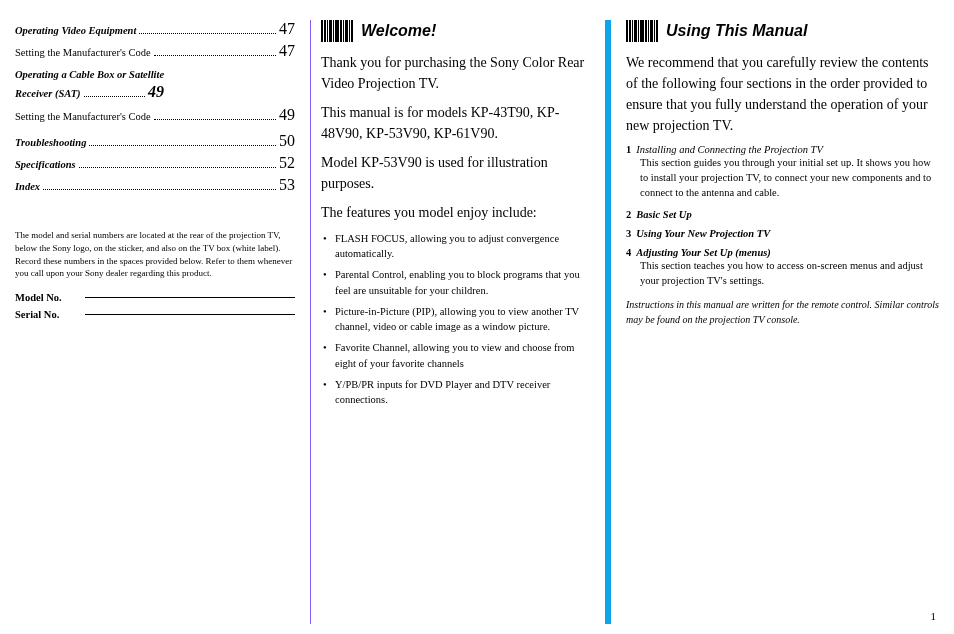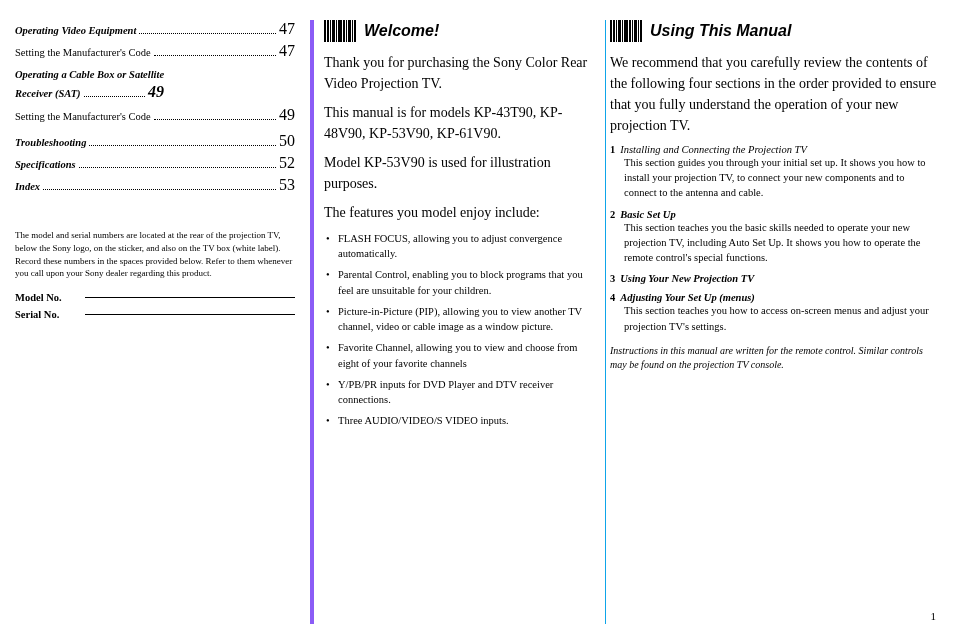--- a/index.html
+++ b/index.html
@@ -75,28 +75,28 @@
     }
     .record-field-line {
       flex: 1;
       border-bottom: 1px solid #000;
       height: 1px;
     }
     
     .mid-col {
       width: 295px;
       padding: 0 15px 0 10px;
-      border-left: 4px solid #8b5cf6;
+      border-left: 1px solid #8b5cf6;
       flex-shrink: 0;
     }
     
     .right-col {
       flex: 1;
-      padding: 0 5px 0 4px;
-      border-left: 1px solid #0ea5e9;
+      padding: 0 5px 0 15px;
+      border-left: 6px solid #0ea5e9;
     }
     
     .section-header {
       display: flex;
       align-items: center;
       margin-bottom: 10px;
       gap: 8px;
     }
     .barcode-icon {
       display: flex;
@@ -272,21 +272,20 @@
     <p class="body-text">This manual is for models KP-43T90, KP-48V90, KP-53V90, KP-61V90.</p>
     <p class="body-text">Model KP-53V90 is used for illustration purposes.</p>
     <p class="body-text">The features you model enjoy include:</p>
 
     <ul class="bullet-list">
       <li>FLASH FOCUS, allowing you to adjust convergence automatically.</li>
       <li>Parental Control, enabling you to block programs that you feel are unsuitable for your children.</li>
       <li>Picture-in-Picture (PIP), allowing you to view another TV channel, video or cable image as a window picture.</li>
       <li>Favorite Channel, allowing you to view and choose from eight of your favorite channels</li>
       <li>Y/PB/PR inputs for DVD Player and DTV receiver connections.</li>
-      <li>Three AUDIO/VIDEO/S VIDEO inputs.</li>
     </ul>
   </div>
 
   <div class="right-col">
     <div class="section-header">
       <div class="barcode-icon">
         <span style="width:2px;"></span>
         <span style="width:2px;"></span>
         <span style="width:1px;"></span>
         <span style="width:3px;"></span>
@@ -309,21 +308,20 @@
         <span style="font-style:italic;font-weight:normal;">Installing and Connecting the Projection TV</span>
       </div>
       <p class="numbered-body">This section guides you through your initial set up. It shows you how to install your projection TV, to connect your new components and to connect to the antenna and cable.</p>
     </div>
 
     <div class="numbered-section">
       <div class="numbered-title">
         <span class="numbered-num">2</span>
         <span style="font-style:italic;font-weight:bold;">Basic Set Up</span>
       </div>
-      <p class="numbered-body">This section teaches you the basic skills needed to operate your new projection TV, including Auto Set Up. It shows you how to operate the remote control's special functions.</p>
     </div>
 
     <div class="numbered-section">
       <div class="numbered-title">
         <span class="numbered-num">3</span>
         <span style="font-style:italic;font-weight:bold;">Using Your New Projection TV</span>
       </div>
     </div>
 
     <div class="numbered-section">

